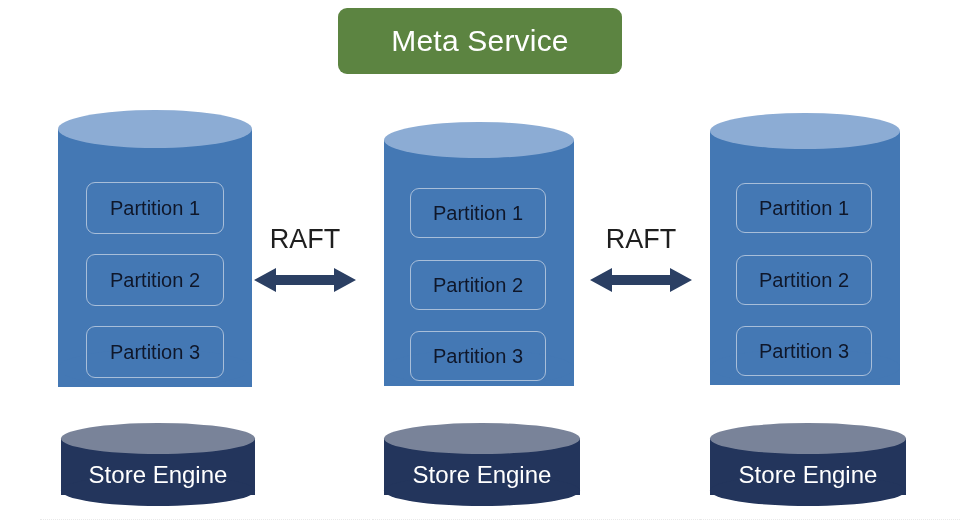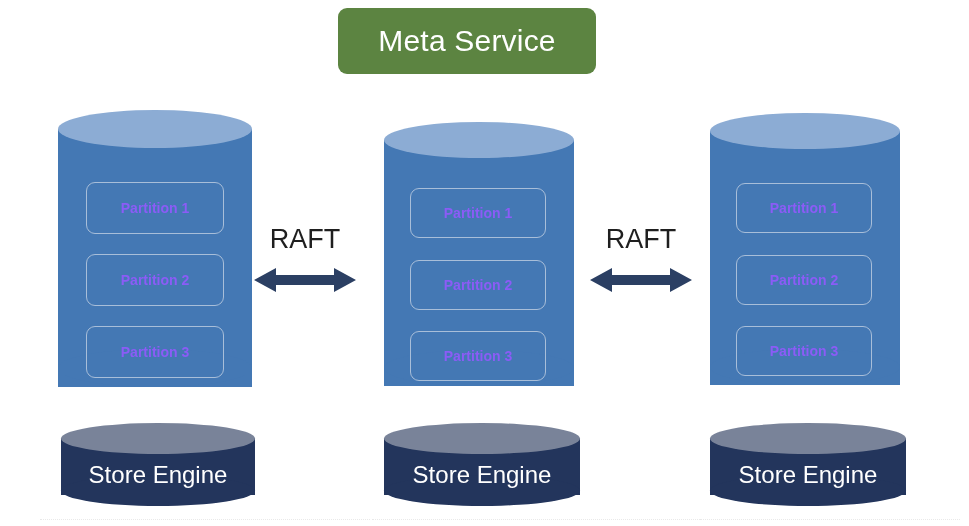--- a/index.html
+++ b/index.html
@@ -14,21 +14,21 @@
     background: #ffffff;
     overflow: hidden;
     font-family: "Liberation Sans", sans-serif;
   }
 
   
   .meta-box {
     position: absolute;
     left: 338px;
     top: 8px;
-    width: 258px;
+    width: 284px;
     height: 66px;
     background: #5c8441;
     border-radius: 9px;
     display: flex;
     align-items: center;
     justify-content: center;
   }
   .meta-label {
     color: #ffffff;
     font-size: 30px;
@@ -77,23 +77,23 @@
     position: absolute;
     box-sizing: border-box;
     border: 1px solid #a8bed9;
     border-radius: 9px;
     background: transparent;
     display: flex;
     align-items: center;
     justify-content: center;
   }
   .partition-label {
-    color: #8b5cf6;
-    font-size: 14px;
-    font-weight: 700;
+    color: #0f172a;
+    font-size: 20px;
+    font-weight: 400;
     line-height: 1;
     white-space: nowrap;
   }
 
   
   .store {
     position: absolute;
   }
   .store-body {
     position: absolute;

